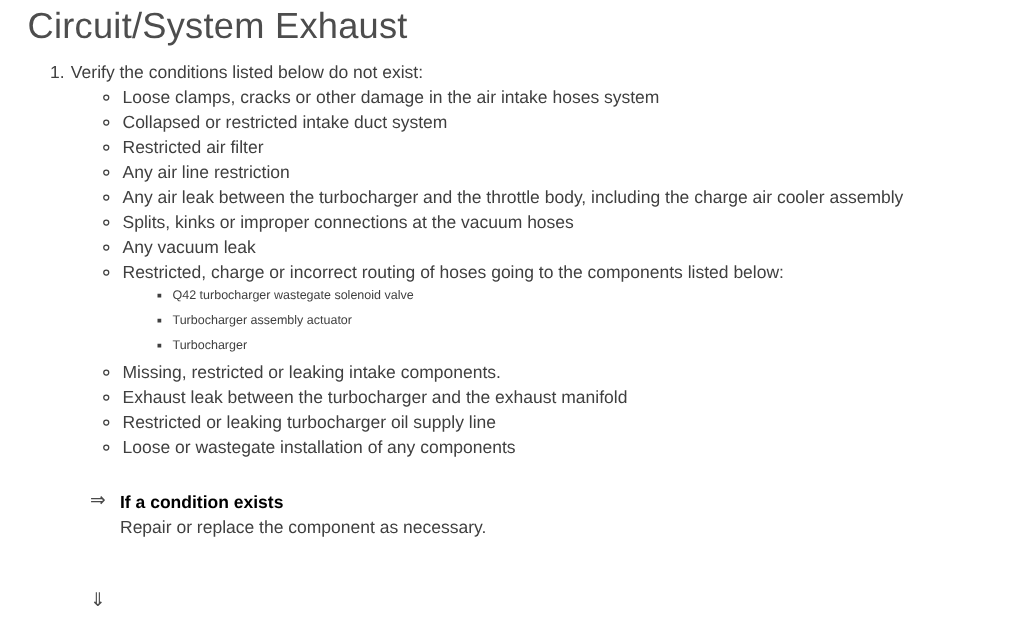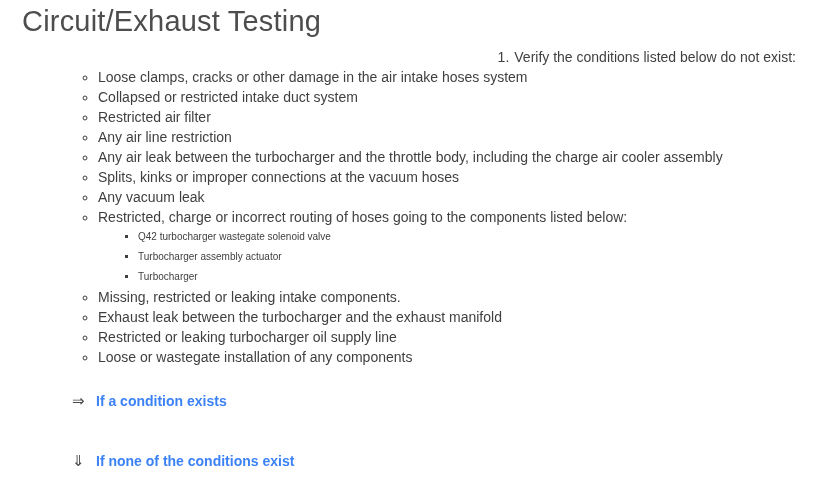--- a/index.html
+++ b/index.html
@@ -22,21 +22,20 @@
     font-weight: 300;
     color: #4d4d4d;
     margin: 0 0 9px 0;
     letter-spacing: 0.2px;
     line-height: 1.15;
   }
   .step {
     font-size: 14px;
     line-height: 20px;
     padding-left: 18px;
-    text-align: right;
   }
   .step-num {
     margin-right: 5px;
   }
   ul.circle-list {
     list-style-type: circle;
     margin: 0;
     padding-left: 76px;
     font-size: 14px;
     line-height: 20px;
@@ -63,32 +62,32 @@
   }
   .arrow {
     flex: none;
     width: 24px;
     font-size: 15px;
     color: #4a4a4a;
     line-height: 20px;
   }
   .directive-label {
     font-weight: bold;
-    color: #3b82f6;
+    color: #000000;
   }
   .directive-action {
     color: #3f3f3f;
   }
 </style>
 </head>
 <body>
 
 <div class="page">
 
-  <h1 class="doc-title">Circuit/Exhaust Testing</h1>
+  <h1 class="doc-title">Circuit/System Exhaust</h1>
 
   <div class="step">
     <span class="step-num">1.</span><span>Verify the conditions listed below do not exist:</span>
   </div>
 
   <ul class="circle-list">
     <li><span>Loose clamps, cracks or other damage in the air intake hoses system</span></li>
     <li><span>Collapsed or restricted intake duct system</span></li>
     <li><span>Restricted air filter</span></li>
     <li><span>Any air line restriction</span></li>
@@ -106,23 +105,21 @@
     <li><span>Missing, restricted or leaking intake components.</span></li>
     <li><span>Exhaust leak between the turbocharger and the exhaust manifold</span></li>
     <li><span>Restricted or leaking turbocharger oil supply line</span></li>
     <li><span>Loose or wastegate installation of any components</span></li>
   </ul>
 
   <div class="directive">
     <span class="arrow">⇒</span>
     <div class="directive-text">
       <div class="directive-label">If a condition exists</div>
+      <div class="directive-action">Repair or replace the component as necessary.</div>
     </div>
   </div>
 
   <div class="directive directive-last">
     <span class="arrow">⇓</span>
-    <div class="directive-text">
-      <div class="directive-label">If none of the conditions exist</div>
-    </div>
   </div>
 
 </div>
 
 </body></html>

